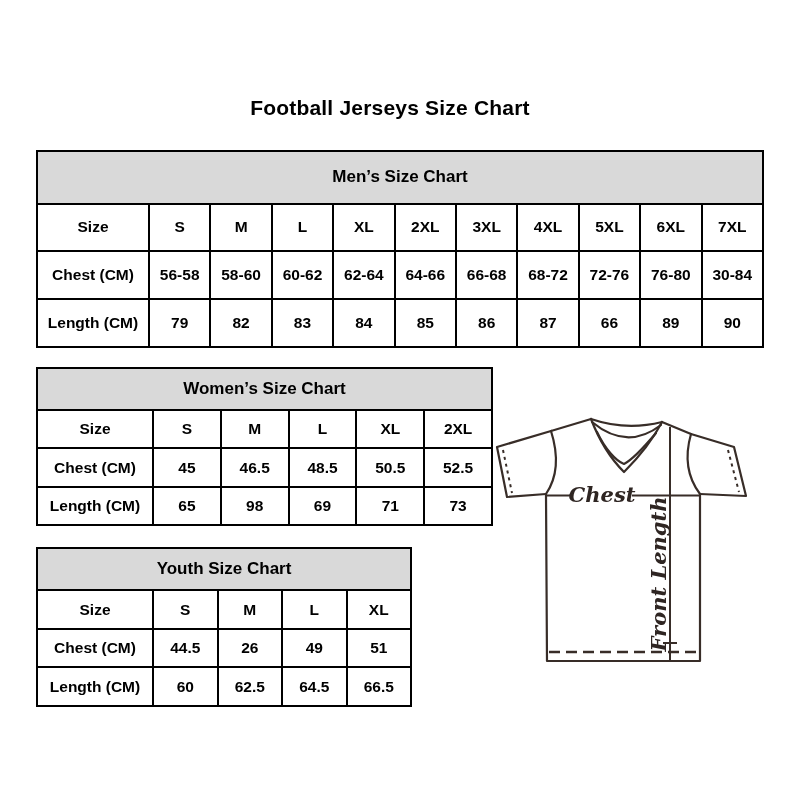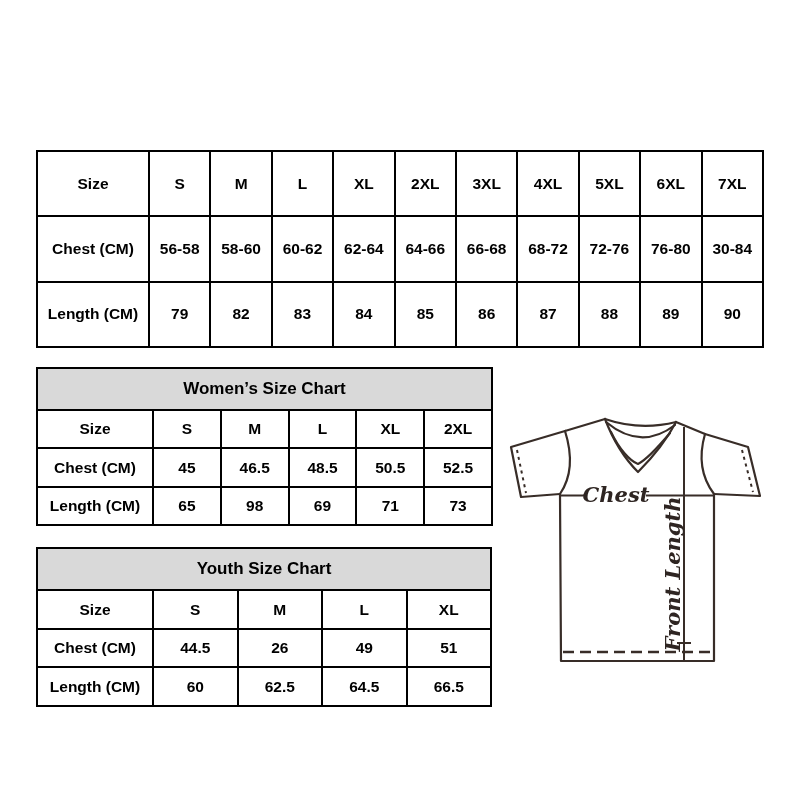--- a/index.html
+++ b/index.html
@@ -17,54 +17,58 @@
   }
   table.size-table th,table.size-table td{
     border:2px solid #000;text-align:center;vertical-align:middle;
     font-weight:bold;font-size:15.5px;padding:0;overflow:hidden;white-space:nowrap;
   }
   table.size-table th.band{
     background:#d9d9d9;font-size:17px;
   }
   #men-shell  {left:36px;top:150px;width:728px;height:198px;}
   #women-shell{left:36px;top:367px;width:457px;height:159px;}
-  #youth-shell{left:36px;top:547px;width:456px;height:160px;}
-  #jersey-shell{position:absolute;left:503px;top:403px;width:268px;height:272px;text-align:right;}
+  #youth-shell{left:36px;top:547px;width:376px;height:160px;}
+  #jersey-shell{position:absolute;left:489px;top:403px;width:268px;height:272px;text-align:right;}
   #jersey-shell svg{display:block;width:268px;height:272px;}
   .jersey-line{fill:none;stroke:#382d28;stroke-width:2.2;stroke-linecap:round;stroke-linejoin:round;}
   .jersey-dash-small{fill:none;stroke:#382d28;stroke-width:2;stroke-dasharray:3 4;}
   .jersey-dash-hem{fill:none;stroke:#382d28;stroke-width:2.6;stroke-dasharray:11 6;}
   .measure{fill:none;stroke:#382d28;stroke-width:2;}
   .jersey-label{
     font-family:"DejaVu Serif",serif;font-style:italic;font-weight:bold;
     fill:#2e2522;
   }
 </style>
 </head>
 <body>
 
 <div id="canvas">
 
+  <div class="page-title">Football Jerseys Size Chart</div>
 
   <div id="men-shell" class="tbl-shell">
       <table class="size-table">
         <colgroup>
           <col style="width: 112px;">
           <col>
           <col>
           <col>
           <col>
           <col>
           <col>
           <col>
           <col>
           <col>
           <col>
         </colgroup>
         <tbody>
+          <tr>
+            <th colspan="11" class="band">Men’s Size Chart</th>
+          </tr>
           <tr>
             <th>Size</th>
             <th>S</th>
             <th>M</th>
             <th>L</th>
             <th>XL</th>
             <th>2XL</th>
             <th>3XL</th>
             <th>4XL</th>
             <th>5XL</th>
@@ -86,21 +90,21 @@
           </tr>
           <tr>
             <th>Length (CM)</th>
             <td>79</td>
             <td>82</td>
             <td>83</td>
             <td>84</td>
             <td>85</td>
             <td>86</td>
             <td>87</td>
-            <td>88</td>
+            <td>66</td>
             <td>89</td>
             <td>90</td>
           </tr>
         </tbody>
       </table>
     </div>
 
   <div id="women-shell" class="tbl-shell">
       <table class="size-table">
         <colgroup>

